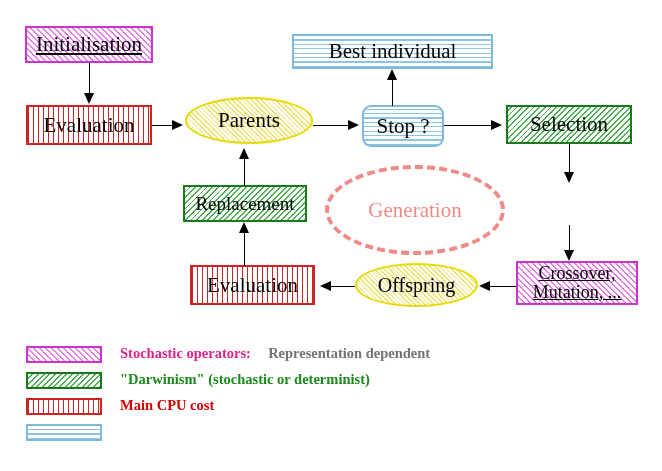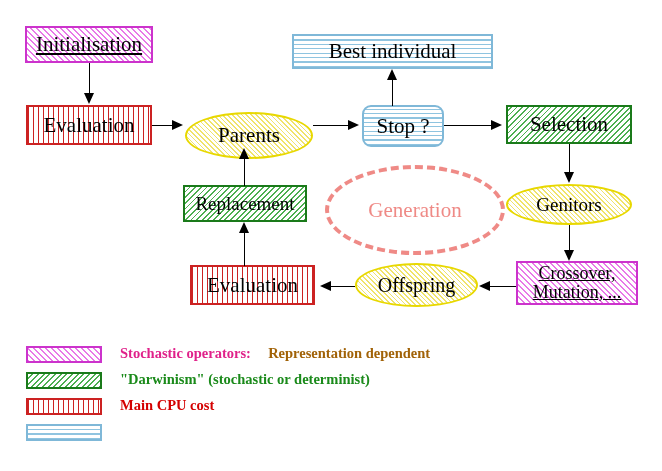--- a/index.html
+++ b/index.html
@@ -140,21 +140,21 @@
 <div id="canvas">
 
   <div class="node fill-magenta" style="left:25px; top:26px; width:128px; height:37px; font-size:21px;">
     <span>Initialisation</span>
   </div>
 
   <div class="node fill-red" style="left:26px; top:105px; width:126px; height:40px; font-size:21px;">
     <span>Evaluation</span>
   </div>
 
-  <div class="node fill-yellow ellipse" style="left:185px; top:112px; width:128px; height:47px; font-size:21px;">
+  <div class="node fill-yellow ellipse" style="left:185px; top:97px; width:128px; height:47px; font-size:21px;">
     <span>Parents</span>
   </div>
 
   <div class="node fill-blue" style="left:292px; top:34px; width:201px; height:35px; font-size:21px;">
     <span>Best individual</span>
   </div>
 
   <div class="node fill-blue rounded" style="left:362px; top:105px; width:82px; height:42px; font-size:21px;">
     <span>Stop ?</span>
   </div>
@@ -164,23 +164,20 @@
   </div>
 
   <div class="node fill-green" style="left:183px; top:185px; width:124px; height:37px; font-size:19px;">
     <span>Replacement</span>
   </div>
 
   <div class="generation-ellipse" style="left:325px; top:165px; width:172px; height:82px; font-size:21px;">
     <span>Generation</span>
   </div>
 
-  <div class="node fill-yellow ellipse" style="left:506px; top:184px; width:126px; height:41px; font-size:19px;">
-    <span>Genitors</span>
-  </div>
 
   <div class="node fill-magenta" style="left:516px; top:261px; width:122px; height:44px; font-size:18px; flex-direction:column; justify-content:center;">
     <span>Crossover,</span>
     <span>Mutation, ...</span>
   </div>
 
   <div class="node fill-yellow ellipse" style="left:355px; top:263px; width:123px; height:44px; font-size:20px;">
     <span>Offspring</span>
   </div>
 
@@ -218,21 +215,21 @@
   <div class="line-v" style="left:244px; top:232px; height:34px;"></div>
   <div class="arrow arrow-up" style="left:239px; top:222px;"></div>
 
   <div class="line-v" style="left:244px; top:159px; height:27px;"></div>
   <div class="arrow arrow-up" style="left:239px; top:148px;"></div>
 
   <div class="legend-swatch fill-magenta" style="left:26px; top:346px;"></div>
   <div class="legend-text" style="top:345px;">
     <span style="color:#e0218a;">Stochastic operators:</span>
     <span style="display:inline-block; width:10px;"></span>
-    <span class="seg2" style="color:#a16207;">Representation dependent</span>
+    <span class="seg2" style="color:#737373;">Representation dependent</span>
   </div>
 
   <div class="legend-swatch fill-green" style="left:26px; top:372px;"></div>
   <div class="legend-text" style="top:371px;">
     <span style="color:#1a8a1a;">"Darwinism" (stochastic or determinist)</span>
   </div>
 
   <div class="legend-swatch fill-red" style="left:26px; top:398px;"></div>
   <div class="legend-text" style="top:397px;">
     <span style="color:#d40000;">Main CPU cost</span>

